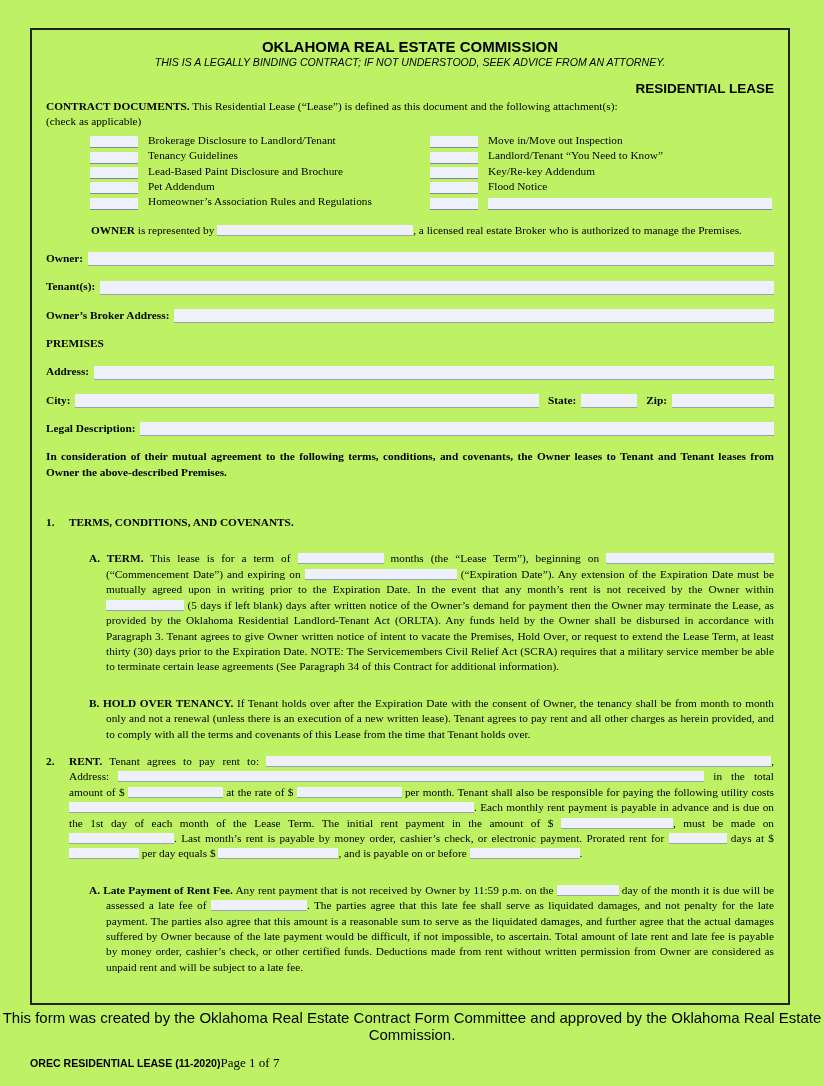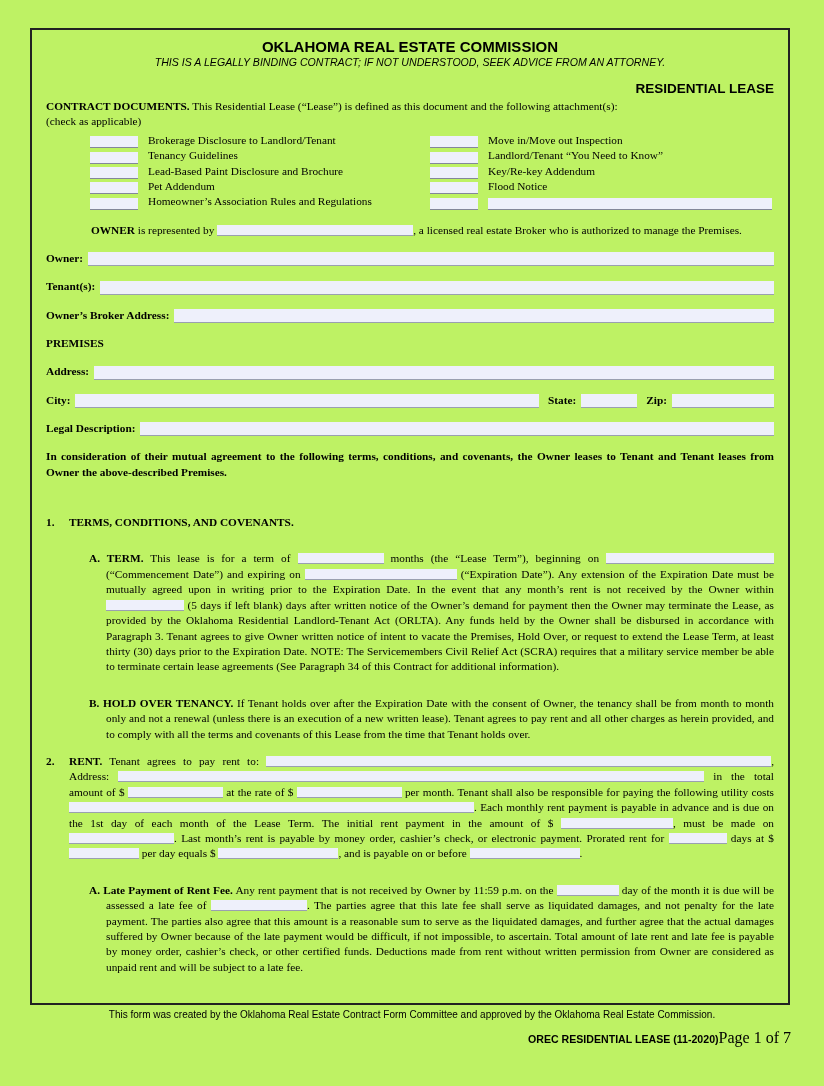--- a/index.html
+++ b/index.html
@@ -64,28 +64,28 @@
 
   .sec1 { margin-top:35px; }
   .sec2 { margin-top:12px; }
   .sec-head { padding-left:23px; text-indent:-23px; font-weight:bold; }
   .secpara  { padding-left:23px; text-indent:-23px; text-align:justify; }
   .subpara  { margin-left:43px; padding-left:17px; text-indent:-17px; text-align:justify;margin-top:21px; }
 
   
   .foot-note {
     position:absolute; left:0; right:0; top:1009px; text-align:center;
-    font-family:"Liberation Sans",sans-serif; font-size:10px;
+    font-family:"Liberation Sans",sans-serif; font-size:15px;
   }
   .foot-row {
-    position:absolute; left:30px; right:33px; top:1029px;
-    display:flex; justify-content:flex-end; align-items:baseline;
+    position:absolute; left:30px; right:33px; top:1055px;
+    display:flex; justify-content:flex-start; align-items:baseline;
   }
   .foot-id   { font-family:"Liberation Sans",sans-serif; font-weight:bold; font-size:10.6px; }
-  .foot-page { font-size:16px; }
+  .foot-page { font-size:13px; }
 </style>
 </head>
 <body>
 
 <div class="sheet">
   <div class="bbox">
 
     <div class="hdr-org">OKLAHOMA REAL ESTATE COMMISSION</div>
     <div class="hdr-disc">THIS IS A LEGALLY BINDING CONTRACT; IF NOT UNDERSTOOD, SEEK ADVICE FROM AN ATTORNEY.</div>
     <div class="hdr-title">RESIDENTIAL LEASE</div>

